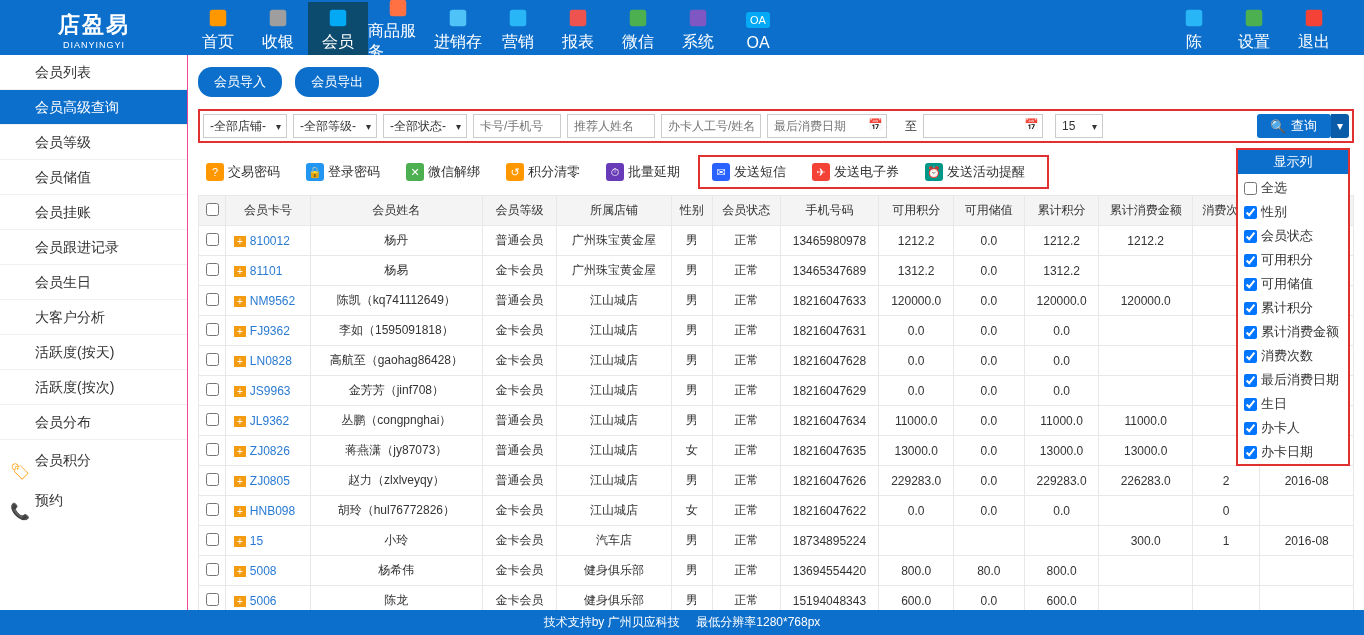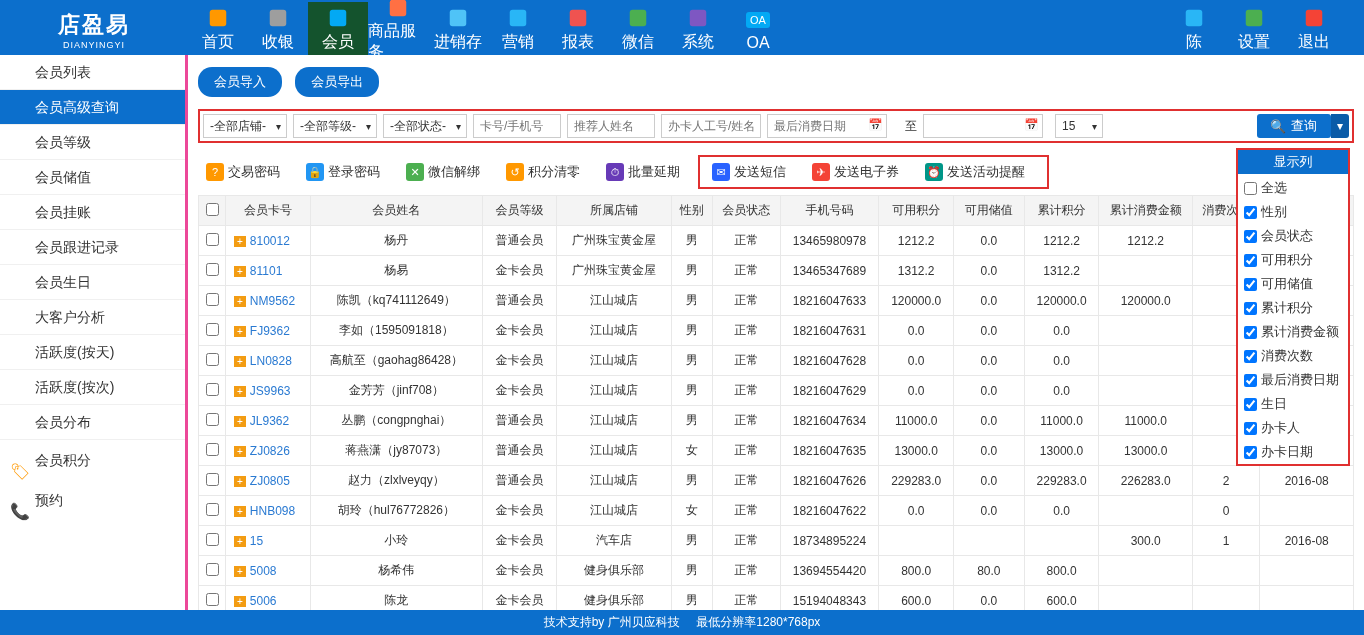--- a/index.html
+++ b/index.html
@@ -5,27 +5,27 @@
     * { box-sizing: border-box; margin: 0; padding: 0; font-family: "Microsoft YaHei", Arial, sans-serif; }
     body { font-size: 12px; color: #333; background: #fff; width: 1364px; height: 635px; overflow: hidden; position: relative; }
 
     
     .header { height: 59px; background: #0c6fcc; display: flex; align-items: center; }
     .logo { width: 188px; height: 55px; display: flex; flex-direction: column; justify-content: center; align-items: center; color: #fff; }
     .logo-cn { font-size: 22px; font-weight: bold; letter-spacing: 2px; }
     .logo-en { font-size: 9px; letter-spacing: 1px; }
     .nav { flex: 1; display: flex; align-items: center; }
     .nav-item { width: 60px; height: 55px; display: flex; flex-direction: column; justify-content: center; align-items: center; color: #fff; cursor: pointer; }
-    .nav-item.active { background: #14532d; }
+    .nav-item.active { background: #0c4a6e; }
     .nav-icon { width: 24px; height: 24px; margin-bottom: 2px; display: flex; align-items: center; justify-content: center; font-size: 18px; }
     .nav-label { font-size: 16px; }
     .header-right { display: flex; align-items: center; padding-right: 20px; }
 
     
-    .sidebar { position: absolute; left: 0; top: 55px; bottom: 25px; width: 188px; background: #fff; border-right: 3px solid #ec4899; overflow-y: auto; }
+    .sidebar { position: absolute; left: 0; top: 55px; bottom: 25px; width: 188px; background: #fff; border-right: 1px solid #ec4899; overflow-y: auto; }
     .sidebar-item { height: 35px; line-height: 35px; padding-left: 35px; font-size: 14px; cursor: pointer; border-bottom: 1px solid #f0f0f0; }
     .sidebar-item.active { background: #0c6fcc; color: #fff; }
     .sidebar-group { height: 40px; line-height: 40px; padding-left: 35px; font-size: 14px; cursor: pointer; position: relative; }
     .sidebar-group .gi { position: absolute; left: 10px; top: 12px; }
 
     
     .main { position: absolute; left: 188px; top: 55px; right: 0; bottom: 25px; background: #fff; padding: 12px 10px 0 10px; overflow: hidden; }
     .btn-row { margin-bottom: 12px; }
     .btn { display: inline-block; padding: 6px 16px; background: #0c6fcc; color: #fff; border-radius: 14px; cursor: pointer; margin-right: 10px; font-size: 13px; }
     

